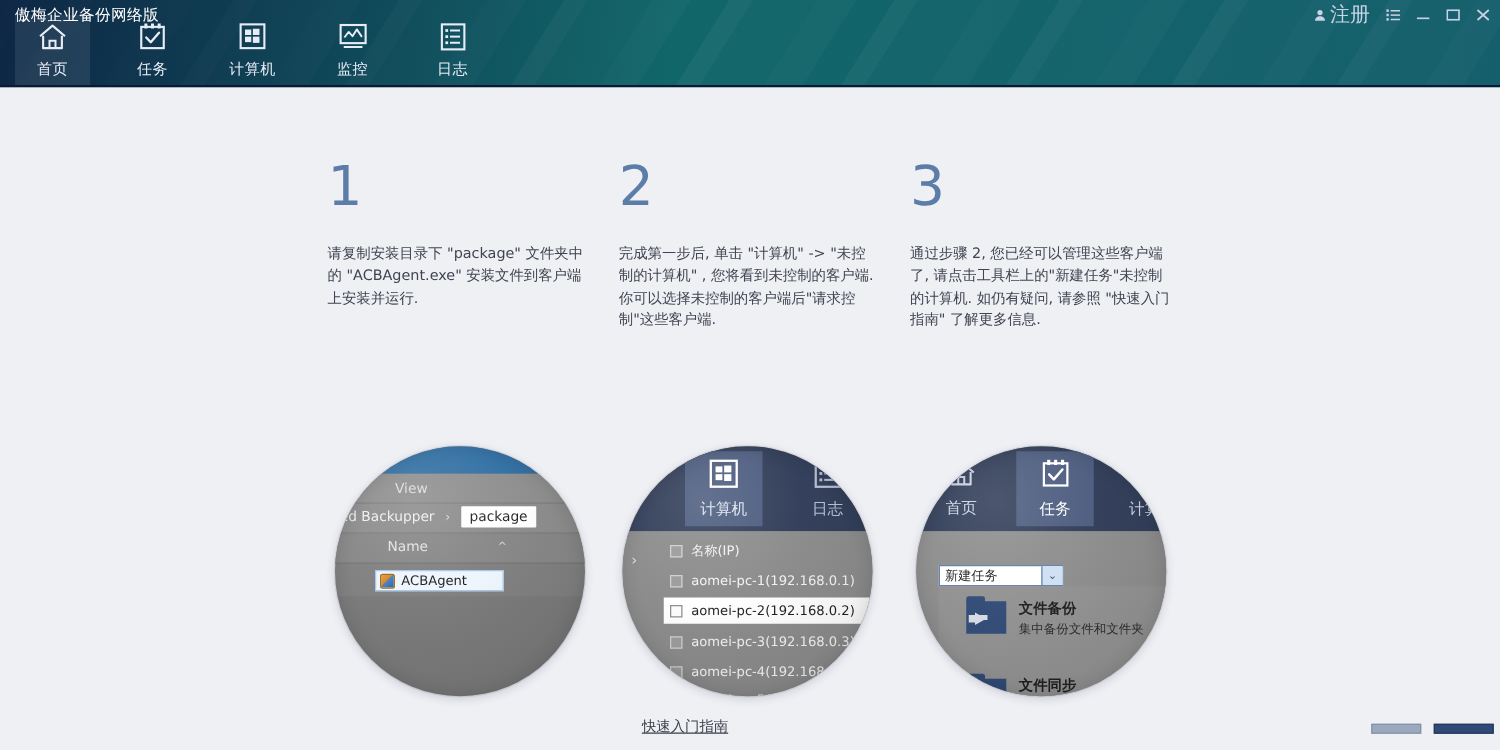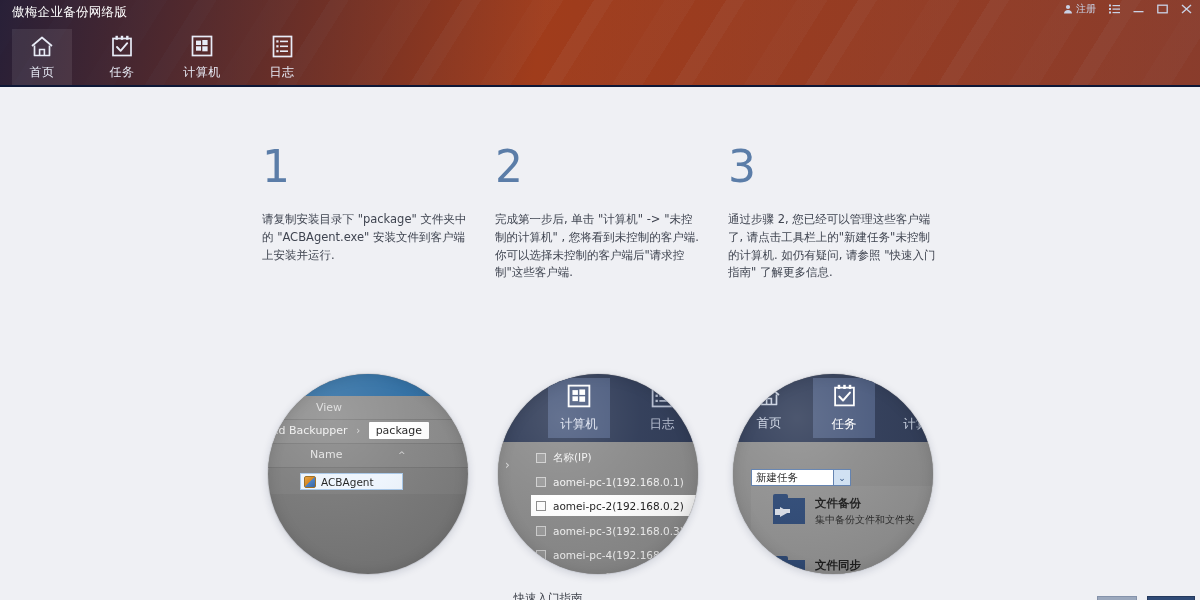--- a/index.html
+++ b/index.html
@@ -6,22 +6,22 @@
   html, body {
     width: 1200px; height: 600px;
     font-family: "DejaVu Sans", "Liberation Sans", sans-serif;
     background: #eff0f4;
     overflow: hidden;
   }
 
   
   .header {
     position: relative;
-    width: 1200px; height: 87px;
-    background: #c2410c;
+    width: 1200px; height: 70px;
+    background: #0f766e;
     overflow: hidden;
   }
   .header .stripes {
     position: absolute; inset: 0;
     background: repeating-linear-gradient(
        -58deg,
        rgba(255,255,255,0.000) 0px,
        rgba(255,255,255,0.000) 26px,
        rgba(255,255,255,0.035) 26px,
        rgba(255,255,255,0.035) 52px,
@@ -47,21 +47,21 @@
     z-index: 4;
   }
 
   .win-ctrls {
     position: absolute; right: 6px; top: 2px;
     display: flex; align-items: center; gap: 9px;
     z-index: 4;
   }
   .win-ctrls .item {
     display:flex; align-items:center; gap:3px;
-    color:#c9d2e6; font-size:10px; line-height:1;
+    color:#c9d2e6; font-size:16px; line-height:1;
     padding:2px 2px; cursor:default;
   }
   .win-ctrls svg { display:block; }
 
   
   .nav {
     position: absolute; left: 12px; bottom: 2px;
     display: flex; align-items: flex-end; z-index: 4;
   }
   .tab {
@@ -305,20 +305,30 @@
           <rect x="1.5" y="1.5" width="19" height="19" fill="none" stroke="#e8ecf7" stroke-width="1.7"></rect>
           <rect x="5" y="5.6" width="5" height="4.4" fill="#e8ecf7"></rect>
           <rect x="11.3" y="5" width="5.3" height="5" fill="#e8ecf7"></rect>
           <rect x="5" y="11.3" width="5" height="4.4" fill="#e8ecf7"></rect>
           <rect x="11.3" y="11.3" width="5.3" height="5" fill="#e8ecf7"></rect>
         </svg>
       </span>
       <span class="tlabel">计算机</span>
     </div>
 
+    <div class="tab">
+      <span class="ticon">
+        <svg width="23" height="22" viewBox="0 0 23 22">
+          <rect x="1.5" y="2" width="20" height="14.5" fill="none" stroke="#e8ecf7" stroke-width="1.7"></rect>
+          <path d="M4.5 12 L8 7.5 L11 11 L14.5 5.5 L18.5 11.5" fill="none" stroke="#e8ecf7" stroke-width="1.5" stroke-linejoin="round"></path>
+          <rect x="4" y="18.8" width="15" height="1.6" fill="#e8ecf7"></rect>
+        </svg>
+      </span>
+      <span class="tlabel">监控</span>
+    </div>
 
     <div class="tab">
       <span class="ticon">
         <svg width="21" height="23" viewBox="0 0 21 23">
           <rect x="1.5" y="1.5" width="18" height="20" fill="none" stroke="#e8ecf7" stroke-width="1.7"></rect>
           <rect x="4.3" y="5.3" width="2.2" height="2.2" fill="#e8ecf7"></rect>
           <rect x="8" y="5.6" width="8" height="1.6" fill="#e8ecf7"></rect>
           <rect x="4.3" y="10.2" width="2.2" height="2.2" fill="#e8ecf7"></rect>
           <rect x="8" y="10.5" width="8" height="1.6" fill="#e8ecf7"></rect>
           <rect x="4.3" y="15.1" width="2.2" height="2.2" fill="#e8ecf7"></rect>

